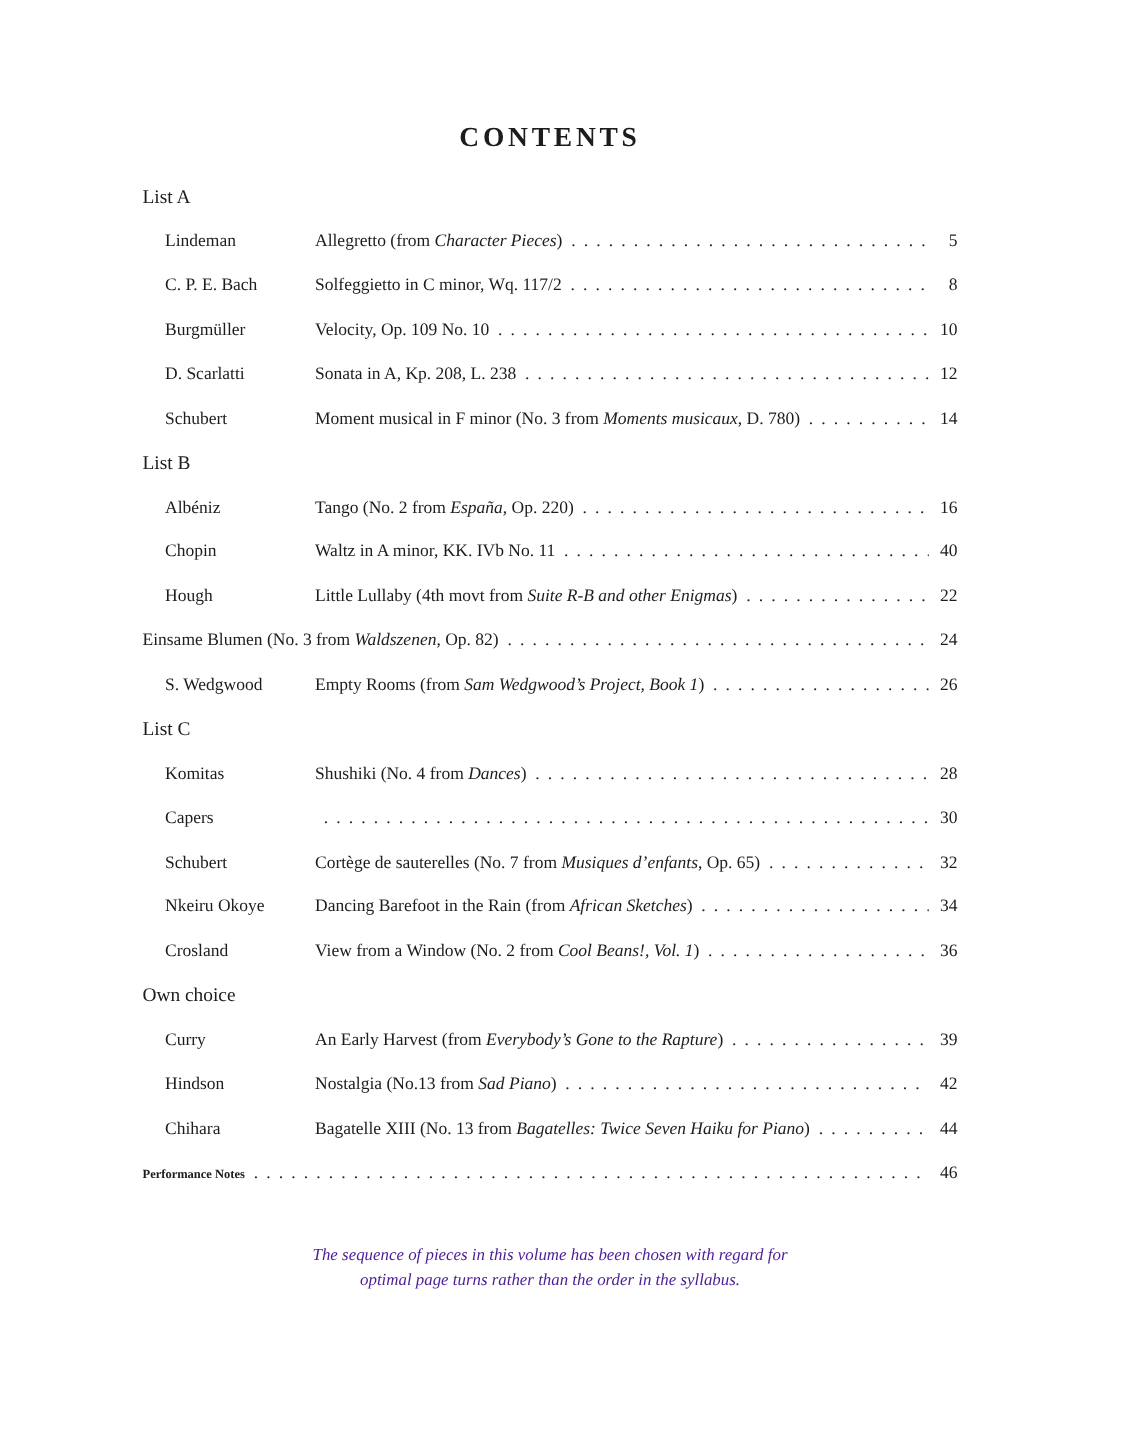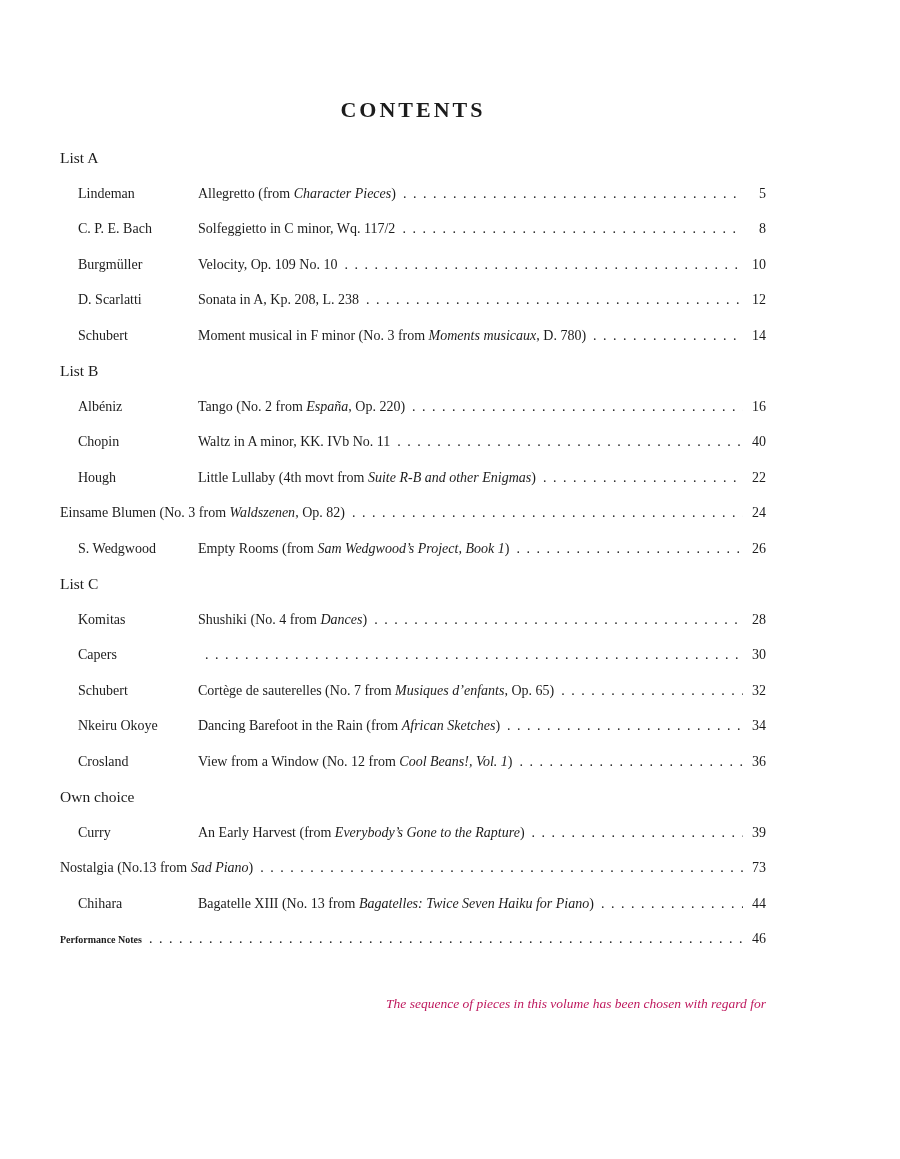--- a/index.html
+++ b/index.html
@@ -7,21 +7,21 @@
     width: 900px;
     height: 1159px;
     background: #ffffff;
     color: #1c1c1c;
     font-family: "Liberation Serif", serif;
   }
   .page {
     box-sizing: border-box;
     width: 900px;
     height: 1159px;
-    padding: 96px 134px 0 60px;
+    padding: 96px 134px 0 114px;
   }
   .doc-title {
     text-align: center;
     font-size: 22px;
     font-weight: bold;
     letter-spacing: 3px;
     line-height: 28px;
     margin-bottom: 16px;
   }
   .section-heading {
@@ -68,25 +68,25 @@
   }
   .pn-row { margin-top: 0; }
   .pn-label {
     flex: none;
     font-weight: bold;
     font-size: 10px;
     white-space: nowrap;
   }
   .footer {
     margin-top: 36px;
-    text-align: right;
+    text-align: center;
     font-style: italic;
     font-size: 13.5px;
     line-height: 20px;
-    color: #be185d;
+    color: #4c1d95;
   }
 </style>
 </head>
 <body>
 
 <div class="page">
 
   <div class="doc-title">CONTENTS</div>
 
   <div>
@@ -199,54 +199,56 @@
         <span class="composer">Nkeiru Okoye</span>
         <span class="title-cell">
           <span class="t"><span>Dancing Barefoot in the Rain (from </span><i>African Sketches</i><span>)</span></span>
           <span class="leader">. . . . . . . . . . . . . . . . . . . . . . . . . . . . . . . . . . . . . . . . . . . . . . . . . . . . . . . . . . . . . . . . . . . . . . . . . . . . . . . . . . . . . . . . . . . . . . . . . . . . . . . . . . . . . . . . . . . . . . . . </span>
           <span class="pagenum">34</span>
         </span>
       </div>
       <div class="row">
         <span class="composer">Crosland</span>
         <span class="title-cell">
-          <span class="t"><span>View from a Window (No. 12 from </span><i>Cool Beans!, Vol. 1</i><span>)</span></span>
+          <span class="t"><span>View from a Window (No. 2 from </span><i>Cool Beans!, Vol. 1</i><span>)</span></span>
           <span class="leader">. . . . . . . . . . . . . . . . . . . . . . . . . . . . . . . . . . . . . . . . . . . . . . . . . . . . . . . . . . . . . . . . . . . . . . . . . . . . . . . . . . . . . . . . . . . . . . . . . . . . . . . . . . . . . . . . . . . . . . . . </span>
           <span class="pagenum">36</span>
         </span>
       </div>
       <div class="section-heading">Own choice</div>
       <div class="row">
         <span class="composer">Curry</span>
         <span class="title-cell">
           <span class="t"><span>An Early Harvest (from </span><i>Everybody’s Gone to the Rapture</i><span>)</span></span>
           <span class="leader">. . . . . . . . . . . . . . . . . . . . . . . . . . . . . . . . . . . . . . . . . . . . . . . . . . . . . . . . . . . . . . . . . . . . . . . . . . . . . . . . . . . . . . . . . . . . . . . . . . . . . . . . . . . . . . . . . . . . . . . . </span>
           <span class="pagenum">39</span>
         </span>
       </div>
       <div class="row">
+        <span class="composer">Hindson</span>
         <span class="title-cell">
           <span class="t"><span>Nostalgia (No.13 from </span><i>Sad Piano</i><span>)</span></span>
           <span class="leader">. . . . . . . . . . . . . . . . . . . . . . . . . . . . . . . . . . . . . . . . . . . . . . . . . . . . . . . . . . . . . . . . . . . . . . . . . . . . . . . . . . . . . . . . . . . . . . . . . . . . . . . . . . . . . . . . . . . . . . . . </span>
-          <span class="pagenum">73</span>
+          <span class="pagenum">42</span>
         </span>
       </div>
       <div class="row">
         <span class="composer">Chihara</span>
         <span class="title-cell">
           <span class="t"><span>Bagatelle XIII (No. 13 from </span><i>Bagatelles: Twice Seven Haiku for Piano</i><span>)</span></span>
           <span class="leader">. . . . . . . . . . . . . . . . . . . . . . . . . . . . . . . . . . . . . . . . . . . . . . . . . . . . . . . . . . . . . . . . . . . . . . . . . . . . . . . . . . . . . . . . . . . . . . . . . . . . . . . . . . . . . . . . . . . . . . . . </span>
           <span class="pagenum">44</span>
         </span>
       </div>
     </div>
 
   <div class="row pn-row">
     <span class="pn-label">Performance Notes</span>
     <span class="leader">. . . . . . . . . . . . . . . . . . . . . . . . . . . . . . . . . . . . . . . . . . . . . . . . . . . . . . . . . . . . . . . . . . . . . . . . . . . . . . . . . . . . . . . . . . . . . . . . . . . . . . . . . . . . . . . . . . . . . . . . </span>
     <span class="pagenum">46</span>
   </div>
 
   <div class="footer">
     <div>The sequence of pieces in this volume has been chosen with regard for</div>
+    <div>optimal page turns rather than the order in the syllabus.</div>
   </div>
 
 </div>
 
 </body></html>

